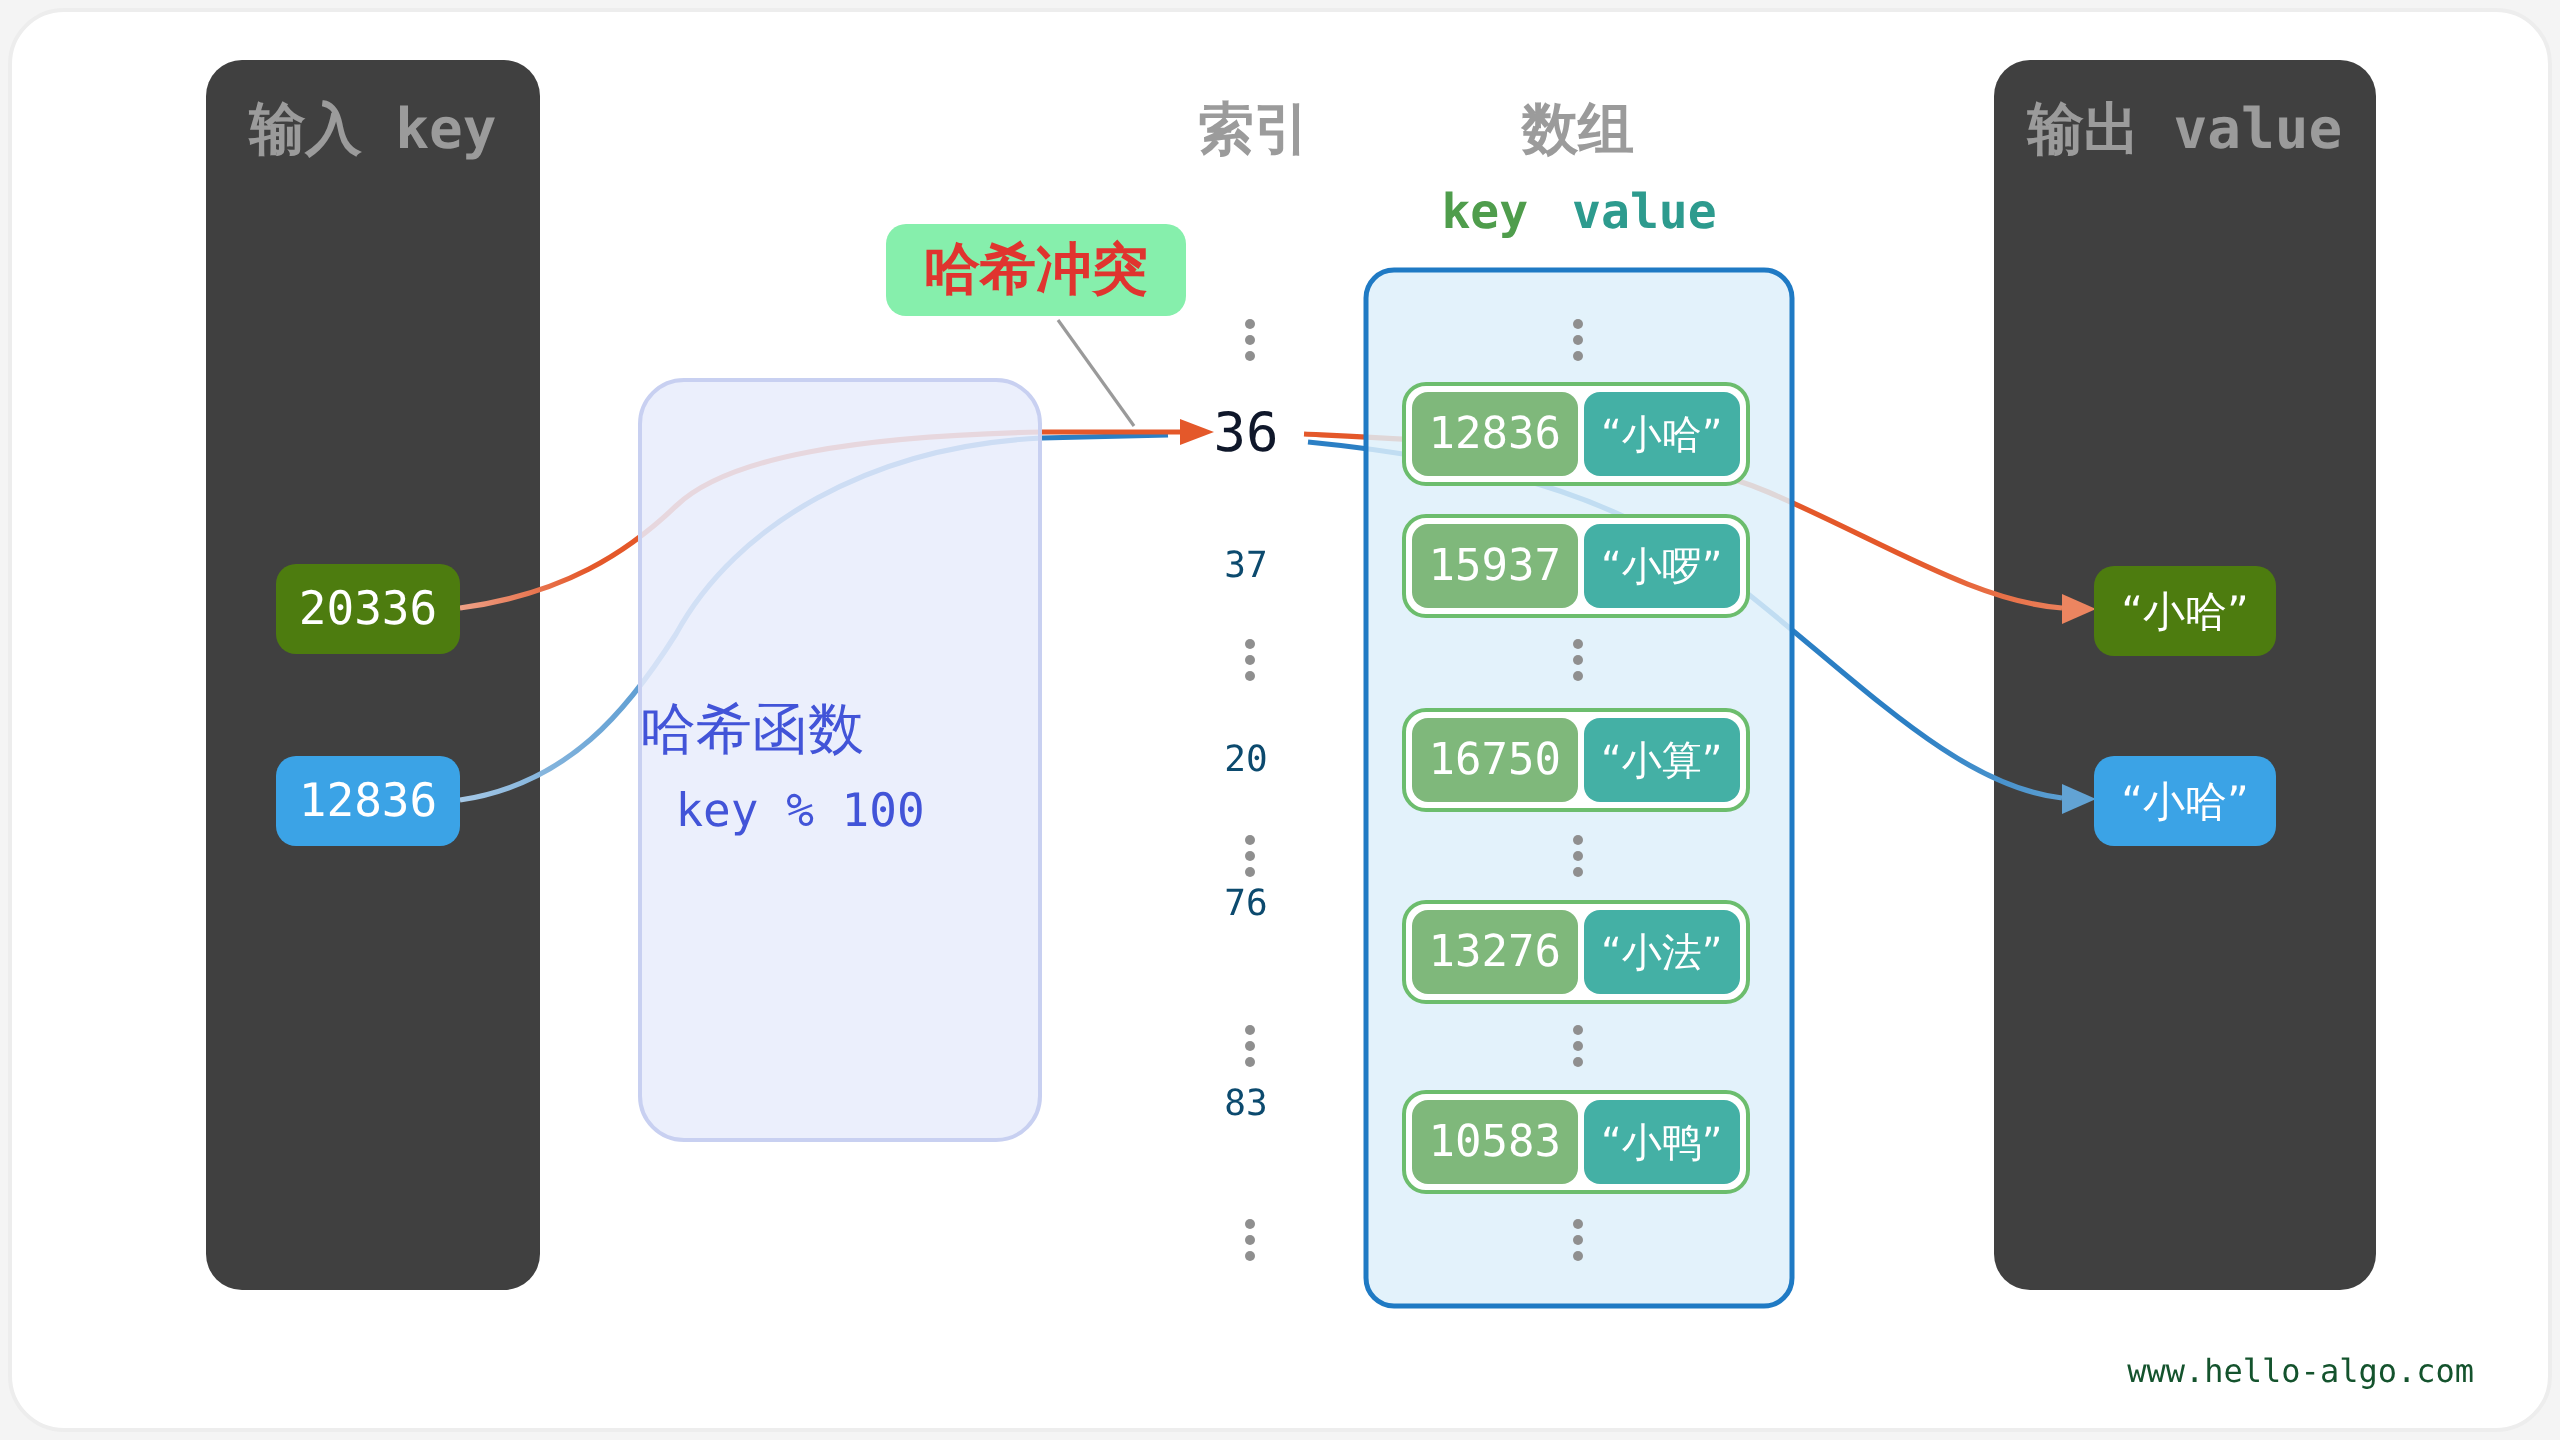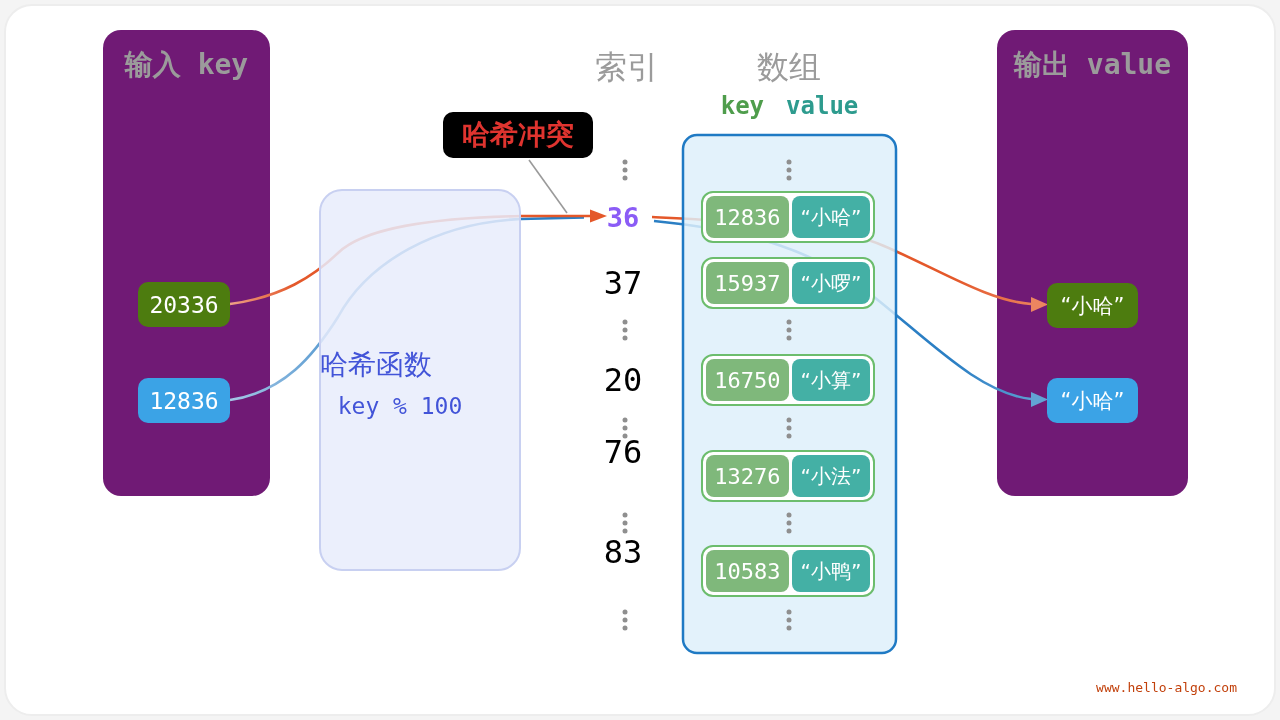--- a/index.html
+++ b/index.html
@@ -1,55 +1,55 @@
 <!DOCTYPE html>
 <html><head>
 <meta charset="utf-8">
 <style>
   html,body{margin:0;padding:0}
   body{width:1280px;height:720px;background:#f4f4f4;position:relative;overflow:hidden;
        font-family:"DejaVu Sans",sans-serif}
   .card{position:absolute;inset:4px;background:#fff;border:2px solid #ededed;border-radius:28px;z-index:1}
-  .panel{position:absolute;top:30px;height:466px;background:#701a75;border-radius:18px;z-index:2}
+  .panel{position:absolute;top:30px;height:615px;background:#404040;border-radius:18px;z-index:2}
   .panel-title{position:absolute;width:100%;text-align:center;top:16px;
        font-family:"DejaVu Sans Mono","DejaVu Sans",sans-serif;font-weight:bold;font-size:28px;color:#9b9b9b}
   .svg-layer{position:absolute;left:0;top:0;z-index:3;pointer-events:none}
   .keybox{position:absolute;z-index:4;width:92px;height:45px;border-radius:10px;color:#fff;
        font-family:"DejaVu Sans Mono",monospace;font-size:23px;
        display:flex;align-items:center;justify-content:center}
   .orange{background:#4d7c0f}
   .blue{background:#3ba3e6}
   .outbox{position:absolute;z-index:4;width:91px;height:45px;border-radius:10px;color:#fff;
        font-size:21px;display:flex;align-items:center;justify-content:center}
   .header{position:absolute;z-index:4;transform:translateX(-50%);
-       font-family:"DejaVu Sans Mono","DejaVu Sans",sans-serif;font-weight:normal;font-size:32px;color:#9b9b9b}
+       font-family:"DejaVu Sans Mono","DejaVu Sans",sans-serif;font-weight:bold;font-size:28px;color:#9b9b9b}
   .kv-header{position:absolute;z-index:4;left:683px;top:92px;width:213px;display:flex;justify-content:center;gap:22px;
        font-family:"DejaVu Sans Mono",monospace;font-weight:bold;font-size:24px}
   .kv-header .k{color:#4f9d4c}
   .kv-header .v{color:#2d9b8e}
   .idx{position:absolute;z-index:4;transform:translate(-50%,-50%);
-       font-family:"DejaVu Sans Mono",monospace;font-size:32px;color:#000000}
-  .idx.current{font-weight:bold;color:#8b5cf6;font-size:27px}
+       font-family:"DejaVu Sans Mono",monospace;font-size:18px;color:#0c4a6e}
+  .idx.current{font-weight:normal;color:#0f172a;font-size:27px}
   .vdots{position:absolute;z-index:4;transform:translate(-50%,-50%);display:flex;flex-direction:column;gap:3px}
   .vdots i{width:5px;height:5px;border-radius:50%;background:#8f8f8f}
   .row{position:absolute;z-index:4;left:701px;width:174px;height:52px;background:#fff;
        border:2px solid #6cbd6d;border-radius:12px;display:flex;gap:3px;padding:3px;box-sizing:border-box}
   .row .rk{flex:1.06;background:#7fb87b;border-radius:8px;color:#fff;
        font-family:"DejaVu Sans Mono",monospace;font-size:22px;display:flex;align-items:center;justify-content:center}
   .row .rv{flex:1;background:#44b0a5;border-radius:8px;color:#fff;
        font-size:20px;display:flex;align-items:center;justify-content:center}
   .hash-title{position:absolute;z-index:4;left:320px;top:346px;width:200px;text-align:left;
        font-size:28px;color:#4254d8}
   .hash-formula{position:absolute;z-index:4;left:320px;top:393px;width:160px;text-align:center;
        font-family:"DejaVu Sans Mono",monospace;font-size:23px;color:#4254d8}
-  .collision{position:absolute;z-index:5;left:443px;top:112px;width:150px;height:46px;background:#000000;
+  .collision{position:absolute;z-index:5;left:443px;top:112px;width:150px;height:46px;background:#86efac;
        border-radius:10px;display:flex;align-items:center;justify-content:center;
        font-weight:bold;font-size:28px;color:#e0342f}
   .watermark{position:absolute;z-index:4;right:43px;bottom:25px;
-       font-family:"DejaVu Sans Mono",monospace;font-size:13px;color:#c2410c}
+       font-family:"DejaVu Sans Mono",monospace;font-size:16px;color:#14532d}
 </style>
 </head>
 <body>
 
 <div class="card"></div>
 
 <svg class="svg-layer" width="1280" height="720" viewBox="0 0 1280 720">
   <defs>
     <linearGradient id="go" gradientUnits="userSpaceOnUse" x1="230" y1="0" x2="521" y2="0">
       <stop offset="0" stop-color="#eea187"></stop>

